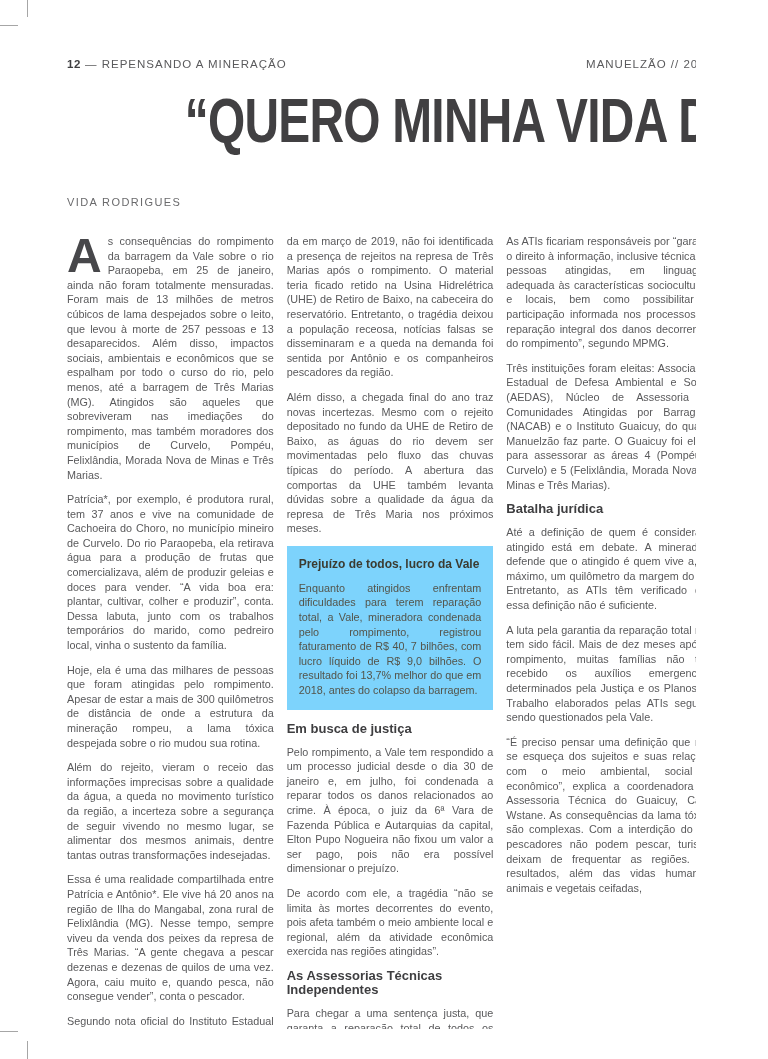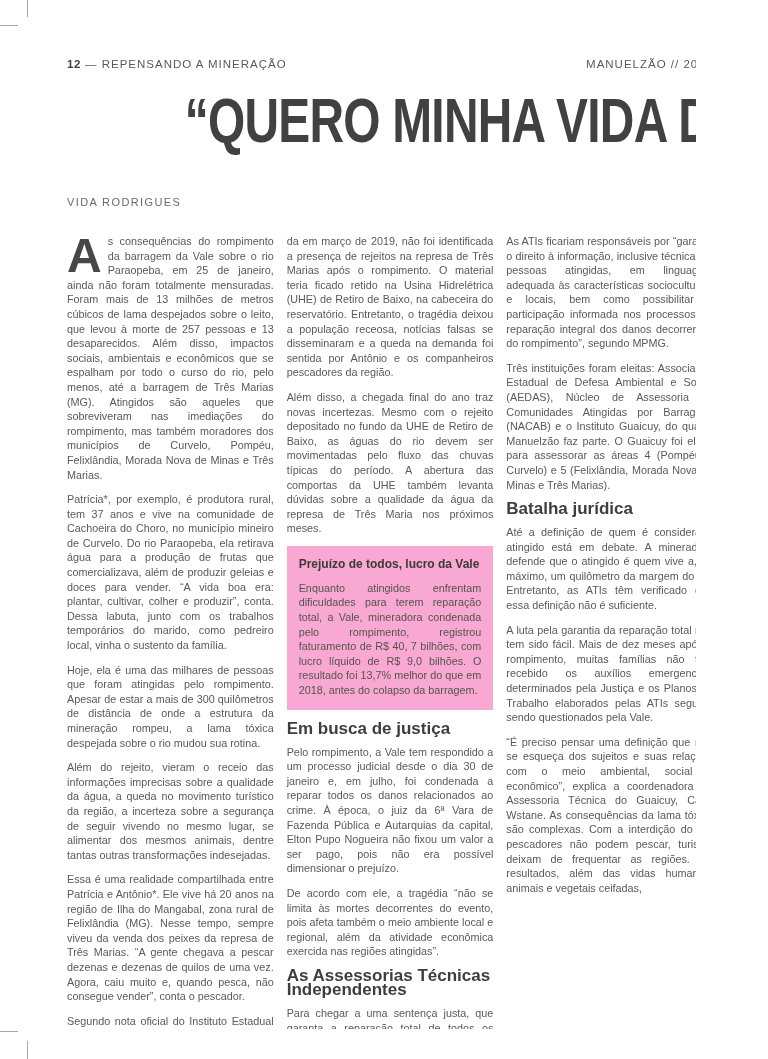--- a/index.html
+++ b/index.html
@@ -37,31 +37,31 @@
     margin-top:26px; display:flex; gap:13px; height:795px; overflow:hidden;
   }
   .col { flex:1 1 0; min-width:0; }
 
   .col p {
     font-size:10.8px; line-height:14.6px; color:#59595b;
     text-align:justify; margin-bottom:10px;
     hyphens:auto; -webkit-hyphens:auto;
   }
   .col h3 {
-    font-size:17px; line-height:14px; color:#3e3e40;
+    font-size:13px; line-height:14px; color:#3e3e40;
     margin:3px 0 9px;
   }
 
   .dropcap {
     float:left; font-size:48px; line-height:40px;
     padding:2px 6px 0 0; color:#47474a; font-weight:bold;
   }
 
   .highlight-box {
-    background:#f9a8d4; padding:11px 12px 2px; margin:3px 0 12px;
+    background:#7dd3fc; padding:11px 12px 2px; margin:3px 0 12px;
   }
   .highlight-box h4 {
     font-size:12px; line-height:15px; color:#3b3b30; margin-bottom:9px;
   }
   .highlight-box p { color:#54544a; }
 </style>
 </head>
 <body>
 
 <div class="page">

